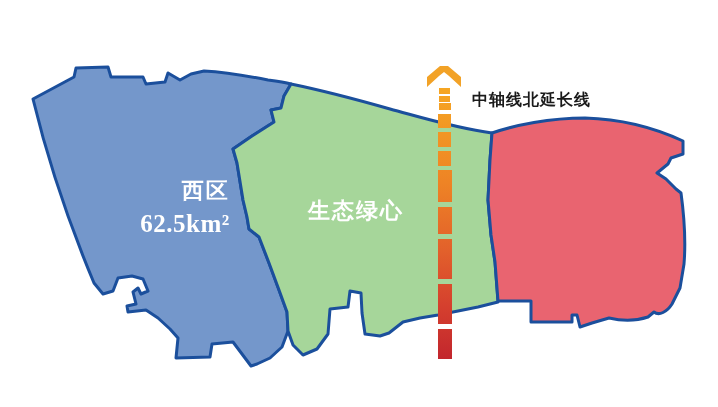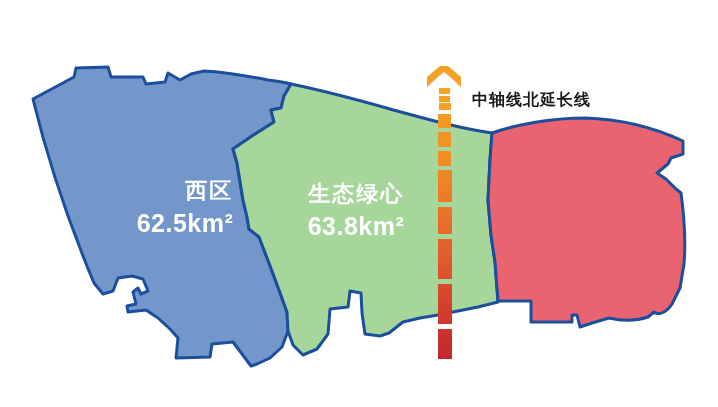--- a/index.html
+++ b/index.html
@@ -15,21 +15,21 @@
     position:absolute;
     transform:translate(-50%,-50%);
     text-align:center;
     color:#ffffff;
     font-weight:bold;
     line-height:1.1;
     white-space:nowrap;
     pointer-events:none;
   }
   .region-label .name{font-size:22px;letter-spacing:2px;text-align:right;}
-  .region-label .area{font-size:25px;margin-top:7px;letter-spacing:0.5px;}
+  .region-label .area{font-size:25px;margin-top:7px;letter-spacing:0.5px;font-family:Liberation Serif, serif;}
   #axis-label{
     position:absolute;
     left:472px;top:90px;
     font-size:16px;
     font-weight:bold;
     color:#1a1a1a;
     letter-spacing:1px;
     white-space:nowrap;
   }
 </style>
@@ -111,19 +111,18 @@
 
   <div id="axis-label">中轴线北延长线</div>
 
   <div class="region-label" style="left:185px;top:208px;">
     <div class="name">西区</div>
     <div class="area">62.5km²</div>
   </div>
 
   <div class="region-label" style="left:356px;top:211px;">
     <div class="name">生态绿心</div>
-    <div class="area">63.8km²</div>
   </div>
 
   <div class="region-label" style="left:581px;top:208px;">
   </div>
 
 </div>
 
 </body></html>

